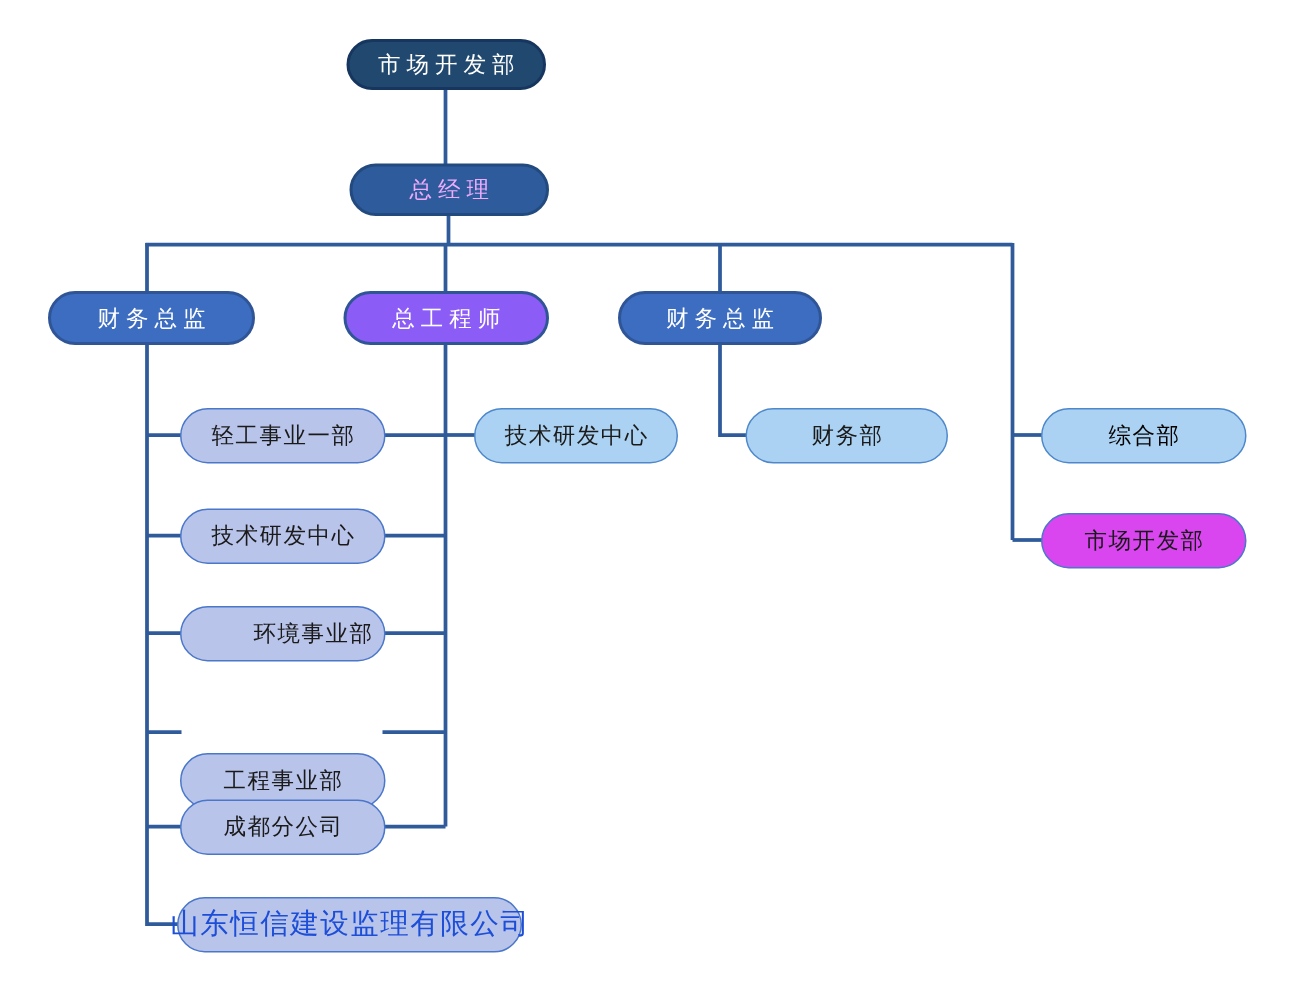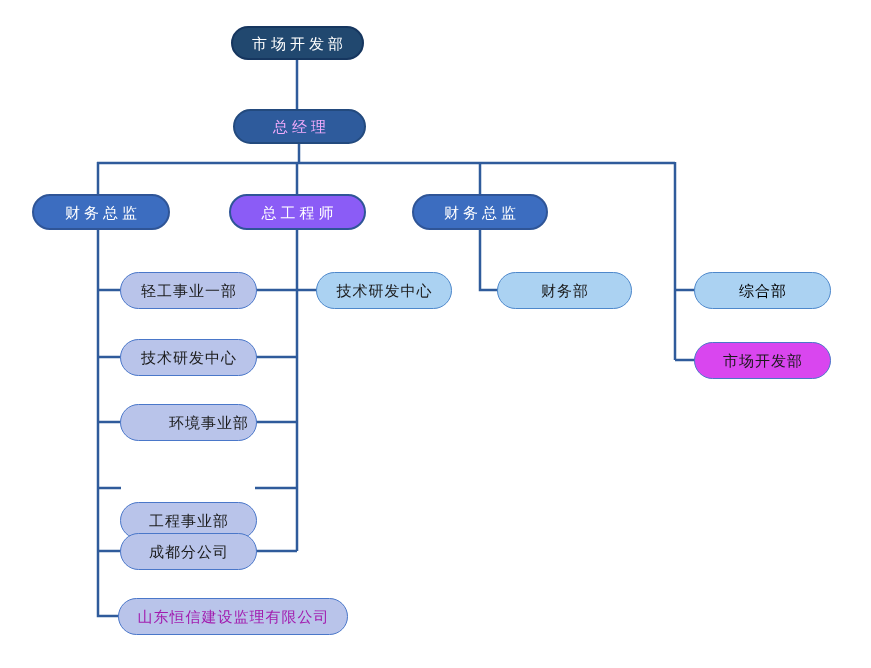--- a/index.html
+++ b/index.html
@@ -96,16 +96,16 @@
       <div class="node" style="left: 120px; top: 404px; width: 137px; height: 37px; background: rgb(185, 196, 234); border: 1.5px solid rgb(74, 119, 201); border-radius: 18.5px;">
         <span style="color: rgb(26, 26, 26); font-size: 15px; letter-spacing: 1px; text-indent: 1px; margin-left: 40px;">环境事业部</span>
       </div>
       <div class="node" style="left: 120px; top: 470px; width: 137px; height: 37px; background: rgb(185, 196, 234); border: 1.5px solid rgb(74, 119, 201); border-radius: 18.5px; margin-top: 32px;">
         <span style="color: rgb(26, 26, 26); font-size: 15px; letter-spacing: 1px; text-indent: 1px;">工程事业部</span>
       </div>
       <div class="node" style="left: 120px; top: 533px; width: 137px; height: 37px; background: rgb(185, 196, 234); border: 1.5px solid rgb(74, 119, 201); border-radius: 18.5px;">
         <span style="color: rgb(26, 26, 26); font-size: 15px; letter-spacing: 1px; text-indent: 1px;">成都分公司</span>
       </div>
       <div class="node" style="left: 118px; top: 598px; width: 230px; height: 37px; background: rgb(185, 196, 234); border: 1.5px solid rgb(74, 119, 201); border-radius: 18.5px;">
-        <span style="color: #a21caf; font-size: 15px; letter-spacing: 1px; text-indent: 1px;">山东恒信建设监理有限公司</span>
+        <span style="color: #1d4ed8; font-size: 19px; letter-spacing: 1px; text-indent: 1px;">山东恒信建设监理有限公司</span>
       </div>
     </div>
 </div>
 
 </body></html>

